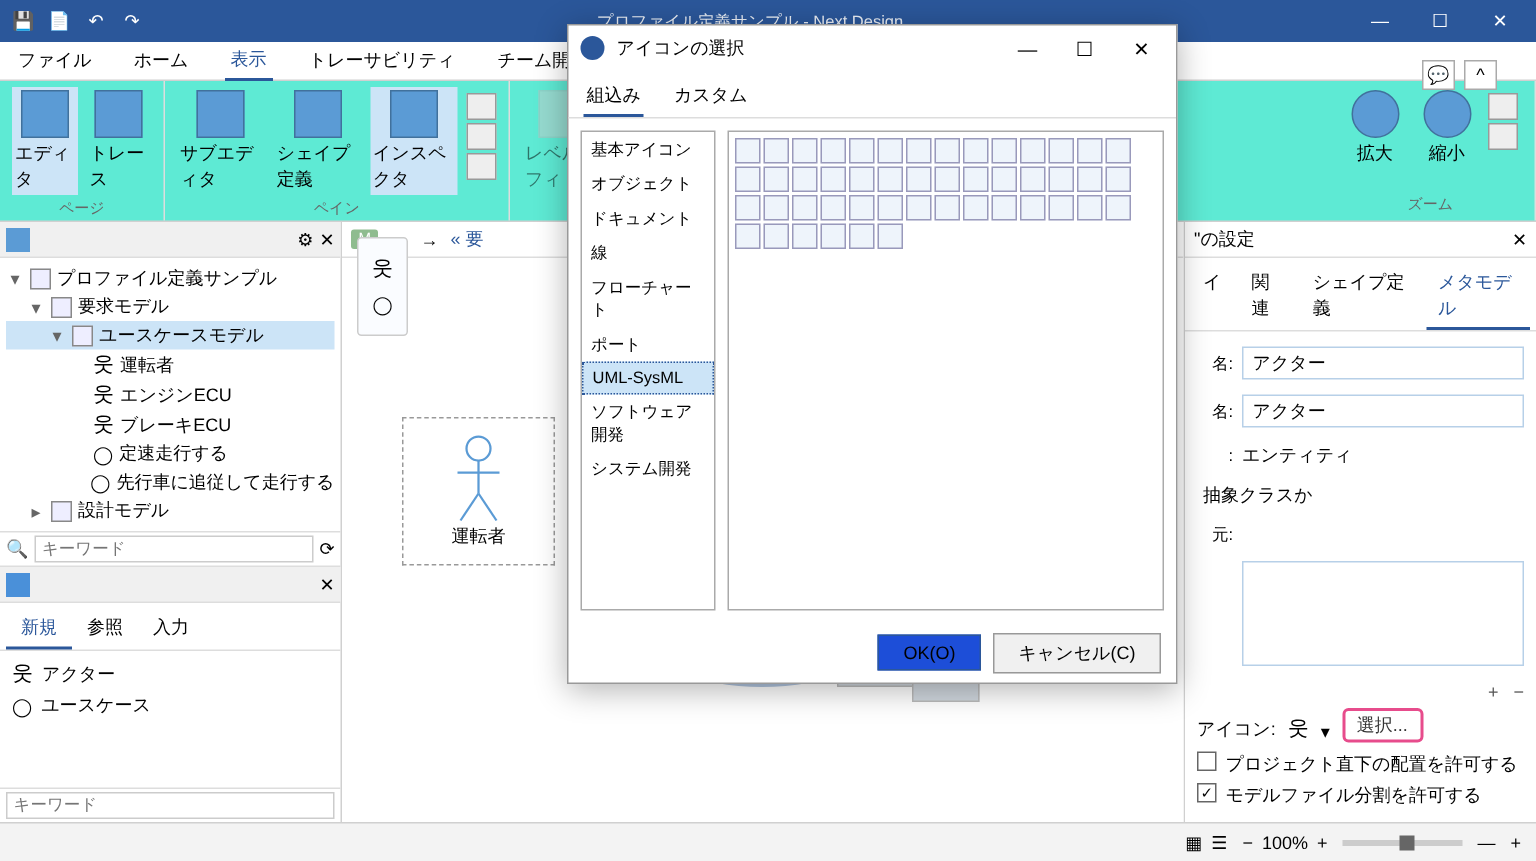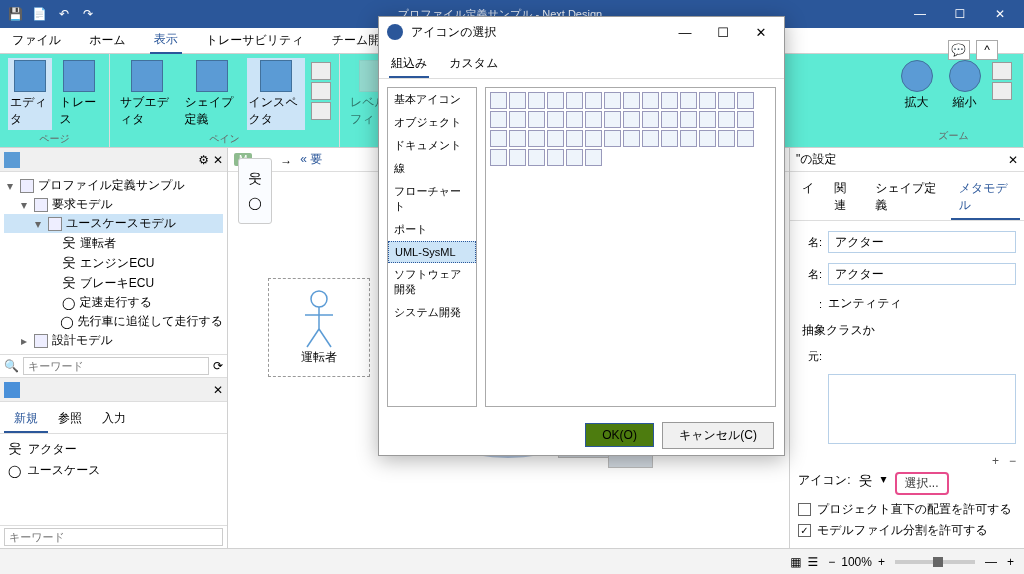--- a/index.html
+++ b/index.html
@@ -50,23 +50,23 @@
 .rp-hdr{height:24px;border-bottom:1px solid #ddd;display:flex;align-items:center;padding:0 6px;justify-content:space-between}
 .rp-hdr .close{cursor:default}
 .rp-tabs{display:flex;border-bottom:1px solid #ddd;padding:4px 4px 0;gap:4px;justify-content:flex-end}
 .rp-tabs .tab{padding:4px 8px}
 .rp-body{padding:10px 8px;display:flex;flex-direction:column;gap:10px}
 .field{display:flex;align-items:center;gap:6px}
 .field label{width:24px;text-align:right;font-size:11px}
 .field input{flex:1;border:1px solid #b7d0e8;padding:3px 6px;background:#fff}
 .bigbox{border:1px solid #b7d0e8;height:70px;margin-left:30px}
 .plusminus{display:flex;justify-content:flex-end;gap:10px;padding:0 8px;font-size:16px;color:#555}
-.iconrow{display:flex;align-items:flex-start;gap:8px;padding:4px 8px}
+.iconrow{display:flex;align-items:flex-end;gap:8px;padding:4px 8px}
 .select-btn{border:2px solid #e74c8c;border-radius:4px;padding:1px 8px;color:#333;background:#fff}
-.chkrow{display:flex;align-items:center;gap:6px;padding:2px 8px}
+.chkrow{display:flex;align-items:flex-start;gap:6px;padding:2px 8px}
 .chkrow .chk{width:13px;height:13px;border:1px solid #666;display:flex;align-items:center;justify-content:center;font-size:10px}
 .statusbar{height:26px;border-top:1px solid #d0d0d0;background:#f3f3f3;display:flex;align-items:center;justify-content:flex-end;padding:0 10px;gap:10px}
 .statusbar .seg{display:flex;align-items:center;gap:6px}
 .slider{width:80px;height:4px;background:#ccc;position:relative}
 .slider .knob{width:10px;height:10px;background:#666;position:absolute;top:-3px;left:38px}
 
 .modal{position:absolute;left:378px;top:16px;width:407px;height:440px;background:#fff;border:1px solid #999;box-shadow:0 4px 20px rgba(0,0,0,.3);display:flex;flex-direction:column}
 .modal-title{height:30px;display:flex;align-items:center;padding:0 8px;gap:8px}
 .modal-title .spacer{flex:1}
 .modal-title .wbtn{width:30px;text-align:center;font-size:13px}
@@ -74,21 +74,21 @@
 .modal-tabs .mtab{padding:4px 2px;border-bottom:2px solid transparent}
 .modal-tabs .mtab.active{border-bottom-color:#2b579a;color:#000;font-weight:500}
 .modal-body{flex:1;display:flex}
 .modal-list{width:90px;border:1px solid #aaa;margin:8px 0 8px 8px;overflow:auto}
 .modal-list div{padding:4px 6px;font-size:11px}
 .modal-list div.sel{background:#cce4f7;border:1px dotted #2b579a}
 .icon-grid{flex:1;border:1px solid #aaa;margin:8px;padding:4px;display:flex;flex-wrap:wrap;align-content:flex-start;gap:2px}
 .icon-grid .ic{width:17px;height:17px;border:1px solid #99b;background:#eef4fb}
 .modal-foot{height:40px;display:flex;align-items:center;justify-content:flex-end;gap:8px;padding:0 10px}
 .modal-foot button{padding:4px 16px;border:1px solid #999;background:#f0f0f0}
-.modal-foot button.primary{border:1px solid #2b579a;background:#4d7c0f}
+.modal-foot button.primary{border:1px solid #2b579a;background:#1d4ed8}
 .stick{font-size:14px}
 .speech{position:absolute;right:26px;top:40px;display:flex;gap:6px}
 .speech div{width:22px;height:20px;border:1px solid #aaa;background:#fff;display:flex;align-items:center;justify-content:center}
 .ghost-boxes{position:absolute;left:330px;top:270px}
 .ghost-boxes div{position:absolute;background:#d0d7de;border:1px solid #bbb}
 </style>
 </head>
 <body>
 
 <div class="titlebar">

